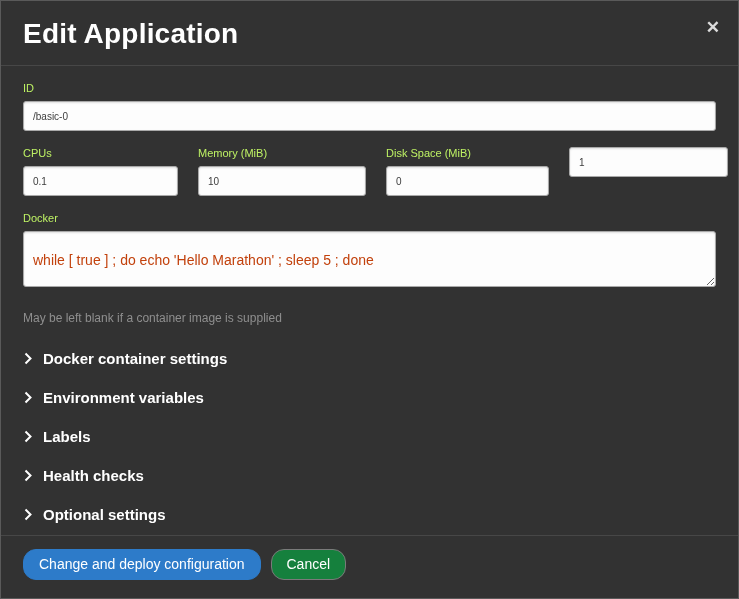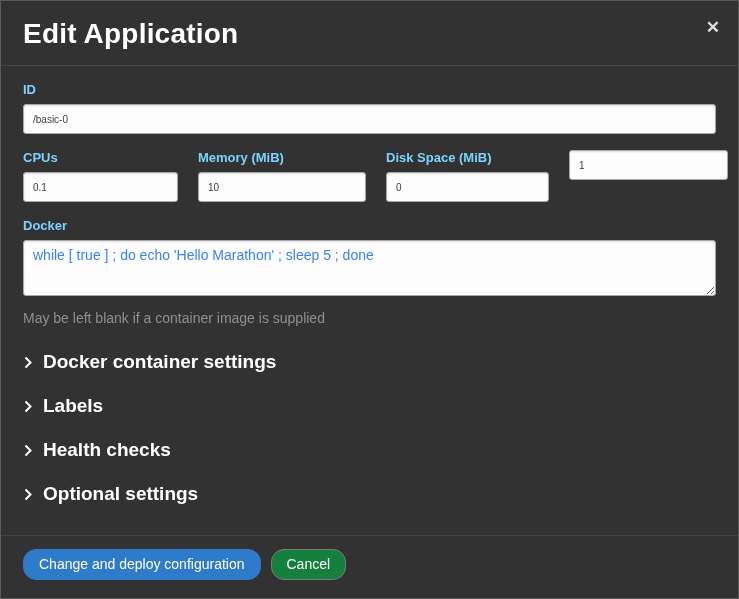--- a/index.html
+++ b/index.html
@@ -44,23 +44,23 @@
     padding: 4px;
     font-family: "Liberation Sans", sans-serif;
   }
   .modal-body {
     flex: 1 1 auto;
     padding: 16px 22px 0 22px;
     overflow: hidden;
   }
   .field-label {
     display: block;
-    font-size: 13px;
-    font-weight: 700;
-    color: #7dd3fc;
+    font-size: 11px;
+    font-weight: 400;
+    color: #bef264;
     margin-bottom: 7px;
   }
   .text-input {
     width: 100%;
     height: 30px;
     background: #fdfdfd;
     border: 1px solid #a9a9a9;
     border-radius: 3px;
     padding: 4px 9px;
     font-size: 10px;
@@ -74,50 +74,50 @@
     grid-template-columns: 155px 168px 163px 159px;
     column-gap: 20px;
     margin-bottom: 16px;
   }
   .command-textarea {
     width: 100%;
     height: 56px;
     background: #fdfdfd;
     border: 1px solid #a9a9a9;
     border-radius: 3px;
-    padding: 6px 9px;
+    padding: 20px 9px;
     font-size: 14px;
-    color: #3b82f6;
+    color: #c2410c;
     font-family: "Liberation Sans", sans-serif;
     resize: both;
     box-shadow: inset 0 1px 2px rgba(0,0,0,0.12);
   }
   .help-text {
-    font-size: 14px;
+    font-size: 12px;
     color: #8f8f8f;
-    margin-top: 10px;
+    margin-top: 20px;
     margin-bottom: 14px;
   }
   .accordion { margin-top: 4px; }
   .accordion-row {
     display: flex;
     align-items: center;
     gap: 11px;
     padding: 11px 0;
     cursor: pointer;
     user-select: none;
   }
   .accordion-row .chev {
     display: inline-flex;
     align-items: center;
     flex: 0 0 auto;
     margin-left: 1px;
   }
   .accordion-label {
-    font-size: 19px;
+    font-size: 15px;
     font-weight: 700;
     color: #ffffff;
   }
   .modal-footer {
     flex: 0 0 auto;
     border-top: 1px solid #474747;
     padding: 13px 22px 18px 22px;
     display: flex;
     align-items: center;
     gap: 10px;
@@ -188,20 +188,28 @@
 
       <div class="accordion-row">
         <span class="chev">
           <svg width="8" height="13" viewBox="0 0 8 13">
               <path d="M1.5 1.5 L6.5 6.5 L1.5 11.5" fill="none" stroke="#ffffff" stroke-width="2"></path>
             </svg>
         </span>
         <span class="accordion-label">Docker container settings</span>
       </div>
 
+      <div class="accordion-row">
+        <span class="chev">
+          <svg width="8" height="13" viewBox="0 0 8 13">
+              <path d="M1.5 1.5 L6.5 6.5 L1.5 11.5" fill="none" stroke="#ffffff" stroke-width="2"></path>
+            </svg>
+        </span>
+        <span class="accordion-label">Environment variables</span>
+      </div>
 
       <div class="accordion-row">
         <span class="chev">
           <svg width="8" height="13" viewBox="0 0 8 13">
               <path d="M1.5 1.5 L6.5 6.5 L1.5 11.5" fill="none" stroke="#ffffff" stroke-width="2"></path>
             </svg>
         </span>
         <span class="accordion-label">Labels</span>
       </div>
 

